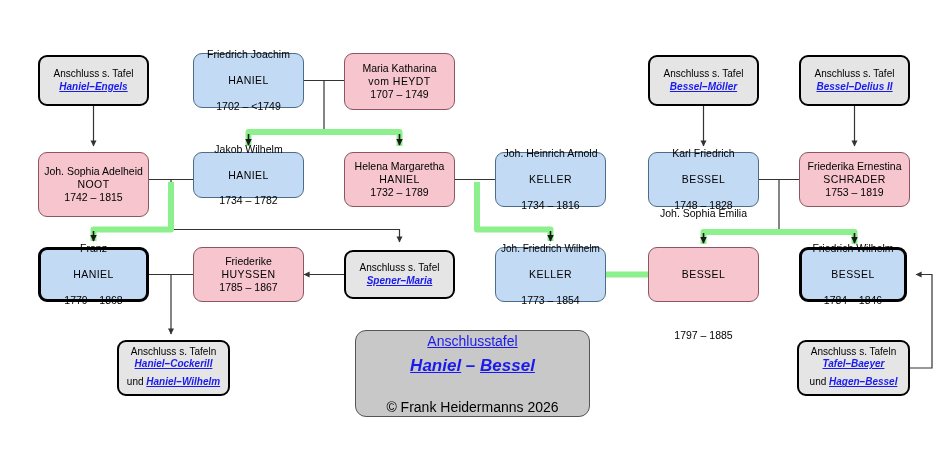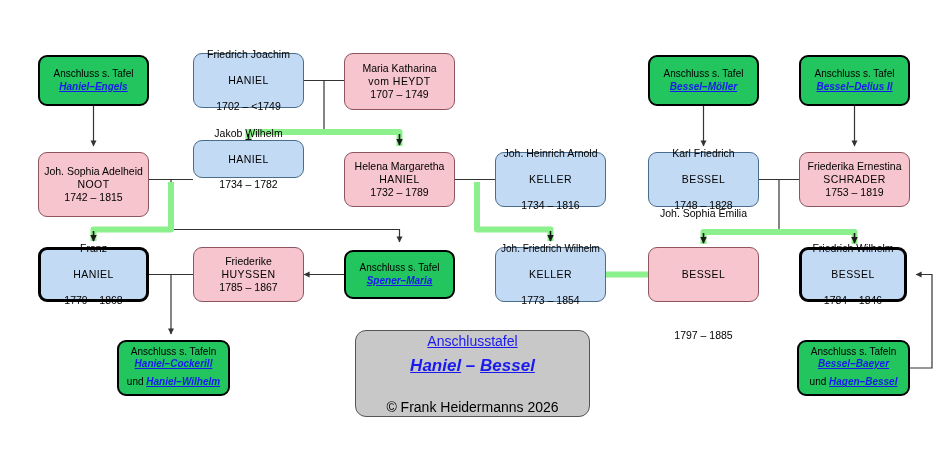--- a/index.html
+++ b/index.html
@@ -31,21 +31,21 @@
     flex-direction: column;
     align-items: center;
     justify-content: center;
     text-align: center;
     line-height: 1.22;
     color: #000000;
     z-index: 5;
   }
   .node.male   { background: #c3daf4; border-color: #4a6d8c; gap: 13px; }
   .node.female { background: #f6c5cd; border-color: #8c5560; }
-  .node.ref    { background: #22c55e; border-color: #000000; border-width: 2.6px; }
+  .node.ref    { background: #e5e5e5; border-color: #000000; border-width: 2.6px; }
   .node.thick  { border-color: #000000; border-width: 3.4px; }
   .node .line  { display: block; white-space: nowrap; }
   .node .nm    { font-size: 10.5px; }
   .node .sn    { font-size: 10.5px; letter-spacing: .45px; }
   .node .dt    { font-size: 10.5px; }
   .node .reftitle { font-size: 10px; color: #000; }
   .node .link {
     font-size: 10px;
     color: #1a1aee;
     font-style: italic;
@@ -193,21 +193,21 @@
     <span class="line reftitle">Anschluss s. Tafel</span>
     <span class="line link">Bessel–Delius II</span>
   </div>
 
   <div class="node female" style="left:38px;top:152px;width:111px;height:65px;">
     <span class="line nm">Joh. Sophia Adelheid</span>
     <span class="line sn">NOOT</span>
     <span class="line dt">1742 – 1815</span>
   </div>
 
-  <div class="node male" style="left:193px;top:140px;width:111px;height:38px;text-align:center;">
+  <div class="node male" style="left:193px;top:152px;width:111px;height:46px;text-align:center;">
     <span class="line nm">Jakob Wilhelm</span>
     <span class="line sn">HANIEL</span>
     <span class="line dt">1734 – 1782</span>
   </div>
 
   <div class="node female" style="left:344px;top:152px;width:111px;height:55px;">
     <span class="line nm">Helena Margaretha</span>
     <span class="line sn">HANIEL</span>
     <span class="line dt">1732 – 1789</span>
   </div>
@@ -266,21 +266,21 @@
   </div>
 
   <div class="node ref" style="left:117px;top:340px;width:113px;height:56px;">
     <span class="line reftitle">Anschluss s. Tafeln</span>
     <span class="line link">Haniel–Cockerill</span>
     <span class="line"><span class="plain">und </span><span class="link">Haniel–Wilhelm</span></span>
   </div>
 
   <div class="node ref" style="left:797px;top:340px;width:113px;height:56px;">
     <span class="line reftitle">Anschluss s. Tafeln</span>
-    <span class="line link">Bessel–Baeyer</span>
+    <span class="line link">Tafel–Baeyer</span>
     <span class="line"><span class="plain">und </span><span class="link">Hagen–Bessel</span></span>
   </div>
 
   <div id="legend" style="left:355px;top:330px;width:235px;height:87px;">
     <span class="l1">Anschlusstafel</span>
     <span class="l2"><span class="u">Haniel</span><span class="dash"> – </span><span class="u">Bessel</span></span>
     <span class="l3">© Frank Heidermanns 2026</span>
   </div>
 
 </div>

